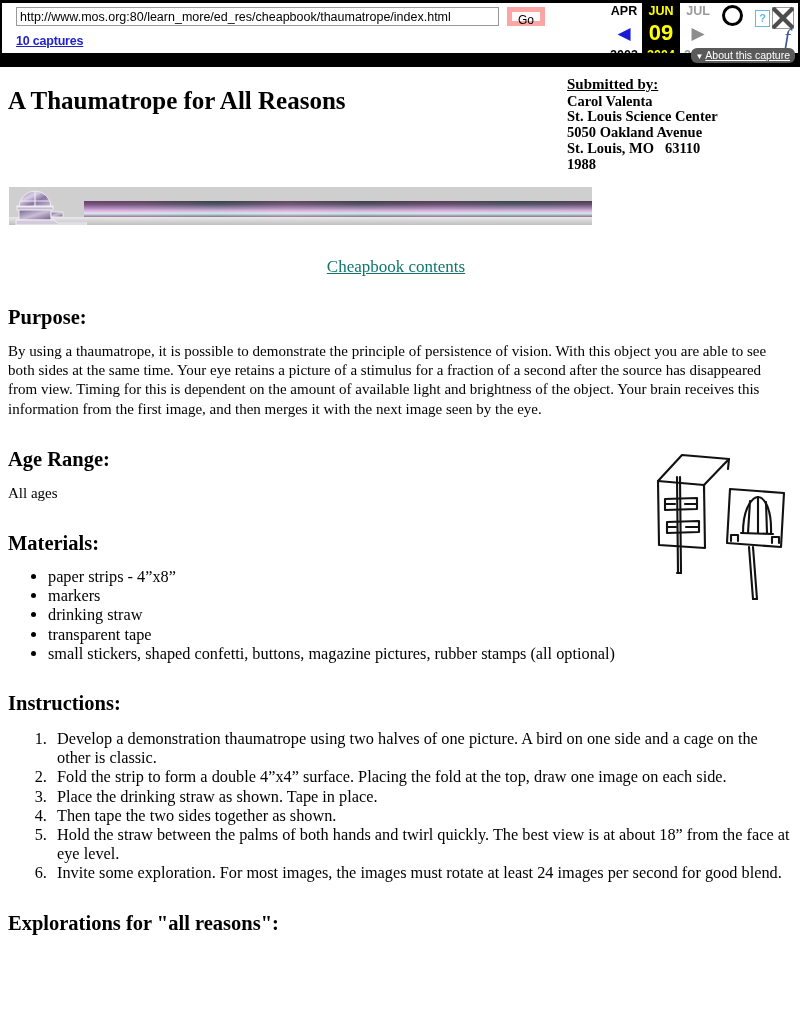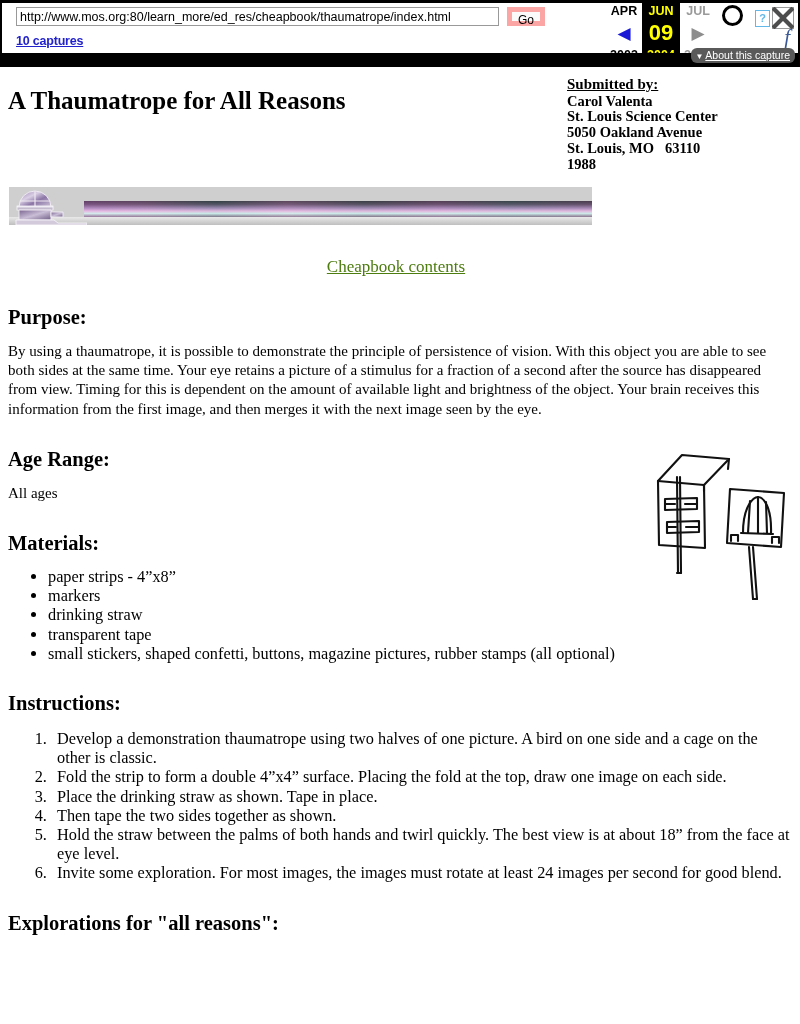--- a/index.html
+++ b/index.html
@@ -251,21 +251,21 @@
     background: linear-gradient(to bottom,#e9e9e9,#bfbfbf);
   }
   #banner svg.dome { position:absolute; left:2px; top:0; }
 
   #contents-link-row {
     text-align: center;
     margin: 32px 0 0 0;
     padding-right: 8px;
   }
   #contents-link {
-    color: #4d7c0f;
+    color: #0f766e;
     text-decoration: underline;
     font-size: 17px;
     cursor: pointer;
   }
 
   h2.sec {
     font-size: 20.5px;
     font-weight: bold;
     margin: 28px 0 0 2px;
     line-height: 24px;

